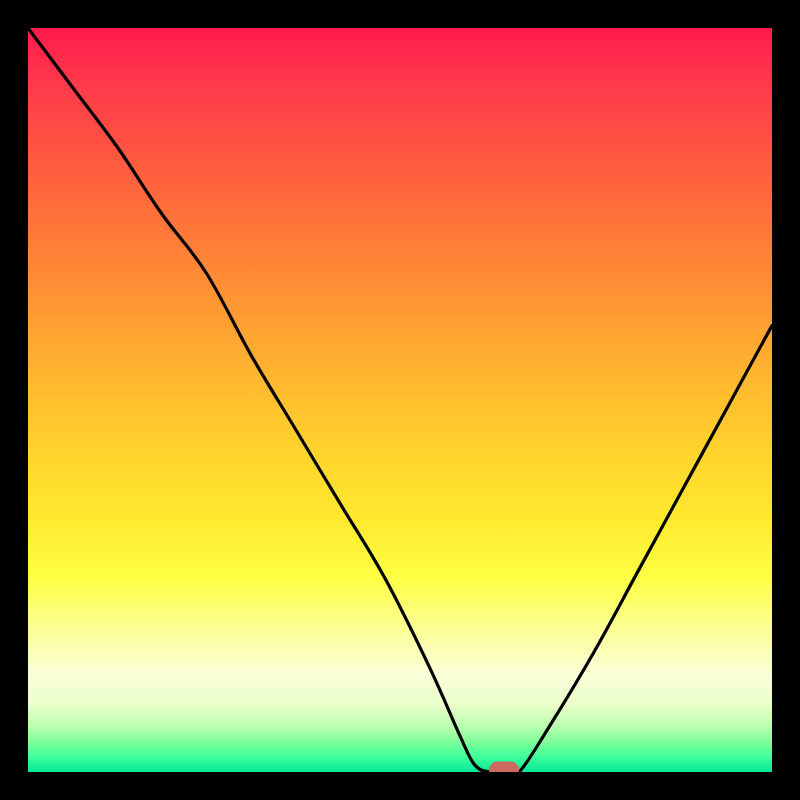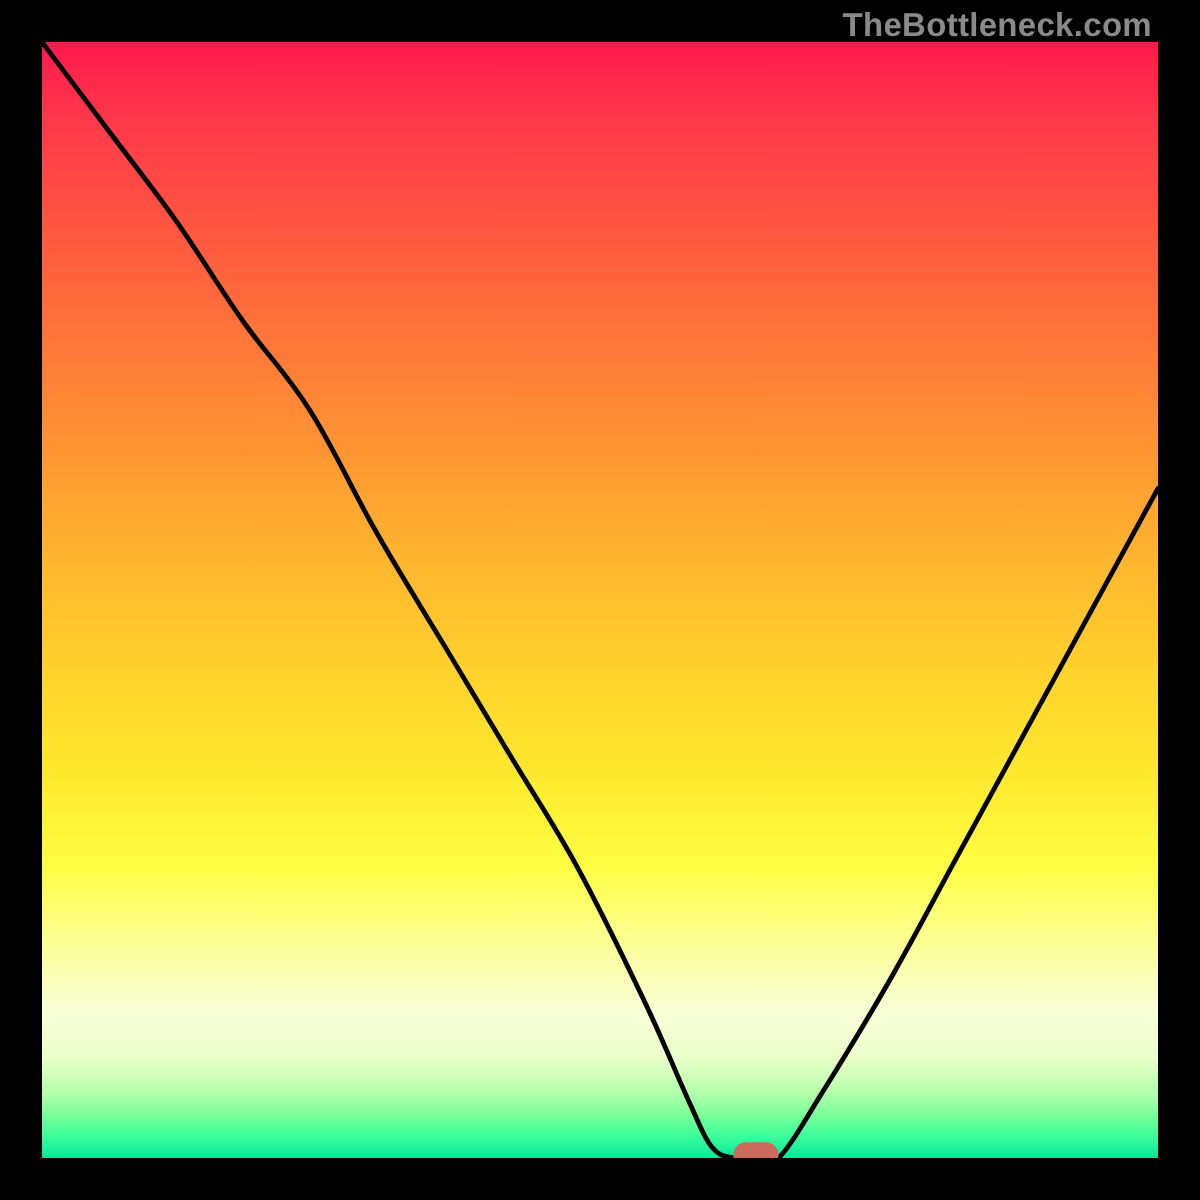--- a/index.html
+++ b/index.html
@@ -75,21 +75,20 @@
     height: 17px;
     border-radius: 9px / 9px;
     background: #cc6a5e;
     transform: translate(-50%, -50%);
   }
 </style>
 </head>
 <body>
 
 <div class="frame">
-  <div class="watermark">TheBottleneck.com</div>
   <div class="plot-area">
     <div class="gradient"></div>
     <svg class="curve-svg" viewBox="0 0 744 744" preserveAspectRatio="none">
       <path id="curve-path" fill="none" stroke="#000000" stroke-width="3.2" stroke-linejoin="round" stroke-linecap="round" d="M 0.00 0.00 C 8.04 10.71, 28.57 38.09, 44.64 59.52 C 60.71 80.95, 73.21 96.27, 89.28 119.04 C 105.35 141.81, 117.85 163.23, 133.92 186.00 C 149.99 208.77, 162.49 220.08, 178.56 245.52 C 194.63 270.96, 207.13 299.24, 223.20 327.36 C 239.27 355.48, 251.77 374.98, 267.84 401.76 C 283.91 428.54, 296.41 449.38, 312.48 476.16 C 328.55 502.94, 341.05 521.10, 357.12 550.56 C 373.19 580.02, 388.37 611.72, 401.76 639.84 C 415.15 667.96, 423.48 689.39, 431.52 706.80 C 439.56 724.21, 441.04 729.86, 446.40 736.56 C 451.76 743.26, 455.92 742.66, 461.28 744.00 C 466.64 745.34, 470.80 744.00, 476.16 744.00 C 481.52 744.00, 483.00 752.04, 491.04 744.00 C 499.08 735.96, 507.41 720.79, 520.80 699.36 C 534.19 677.93, 549.37 653.08, 565.44 624.96 C 581.51 596.84, 594.01 572.58, 610.08 543.12 C 626.15 513.66, 638.65 490.74, 654.72 461.28 C 670.79 431.82, 683.29 408.90, 699.36 379.44 C 715.43 349.98, 735.96 312.33, 744.00 297.60"></path>
     </svg>
     <div id="marker" class="marker" style="left: 476.16px; top: 742px; background: rgb(204, 106, 94);"></div>
   </div>
 </div>
 
 </body></html>

